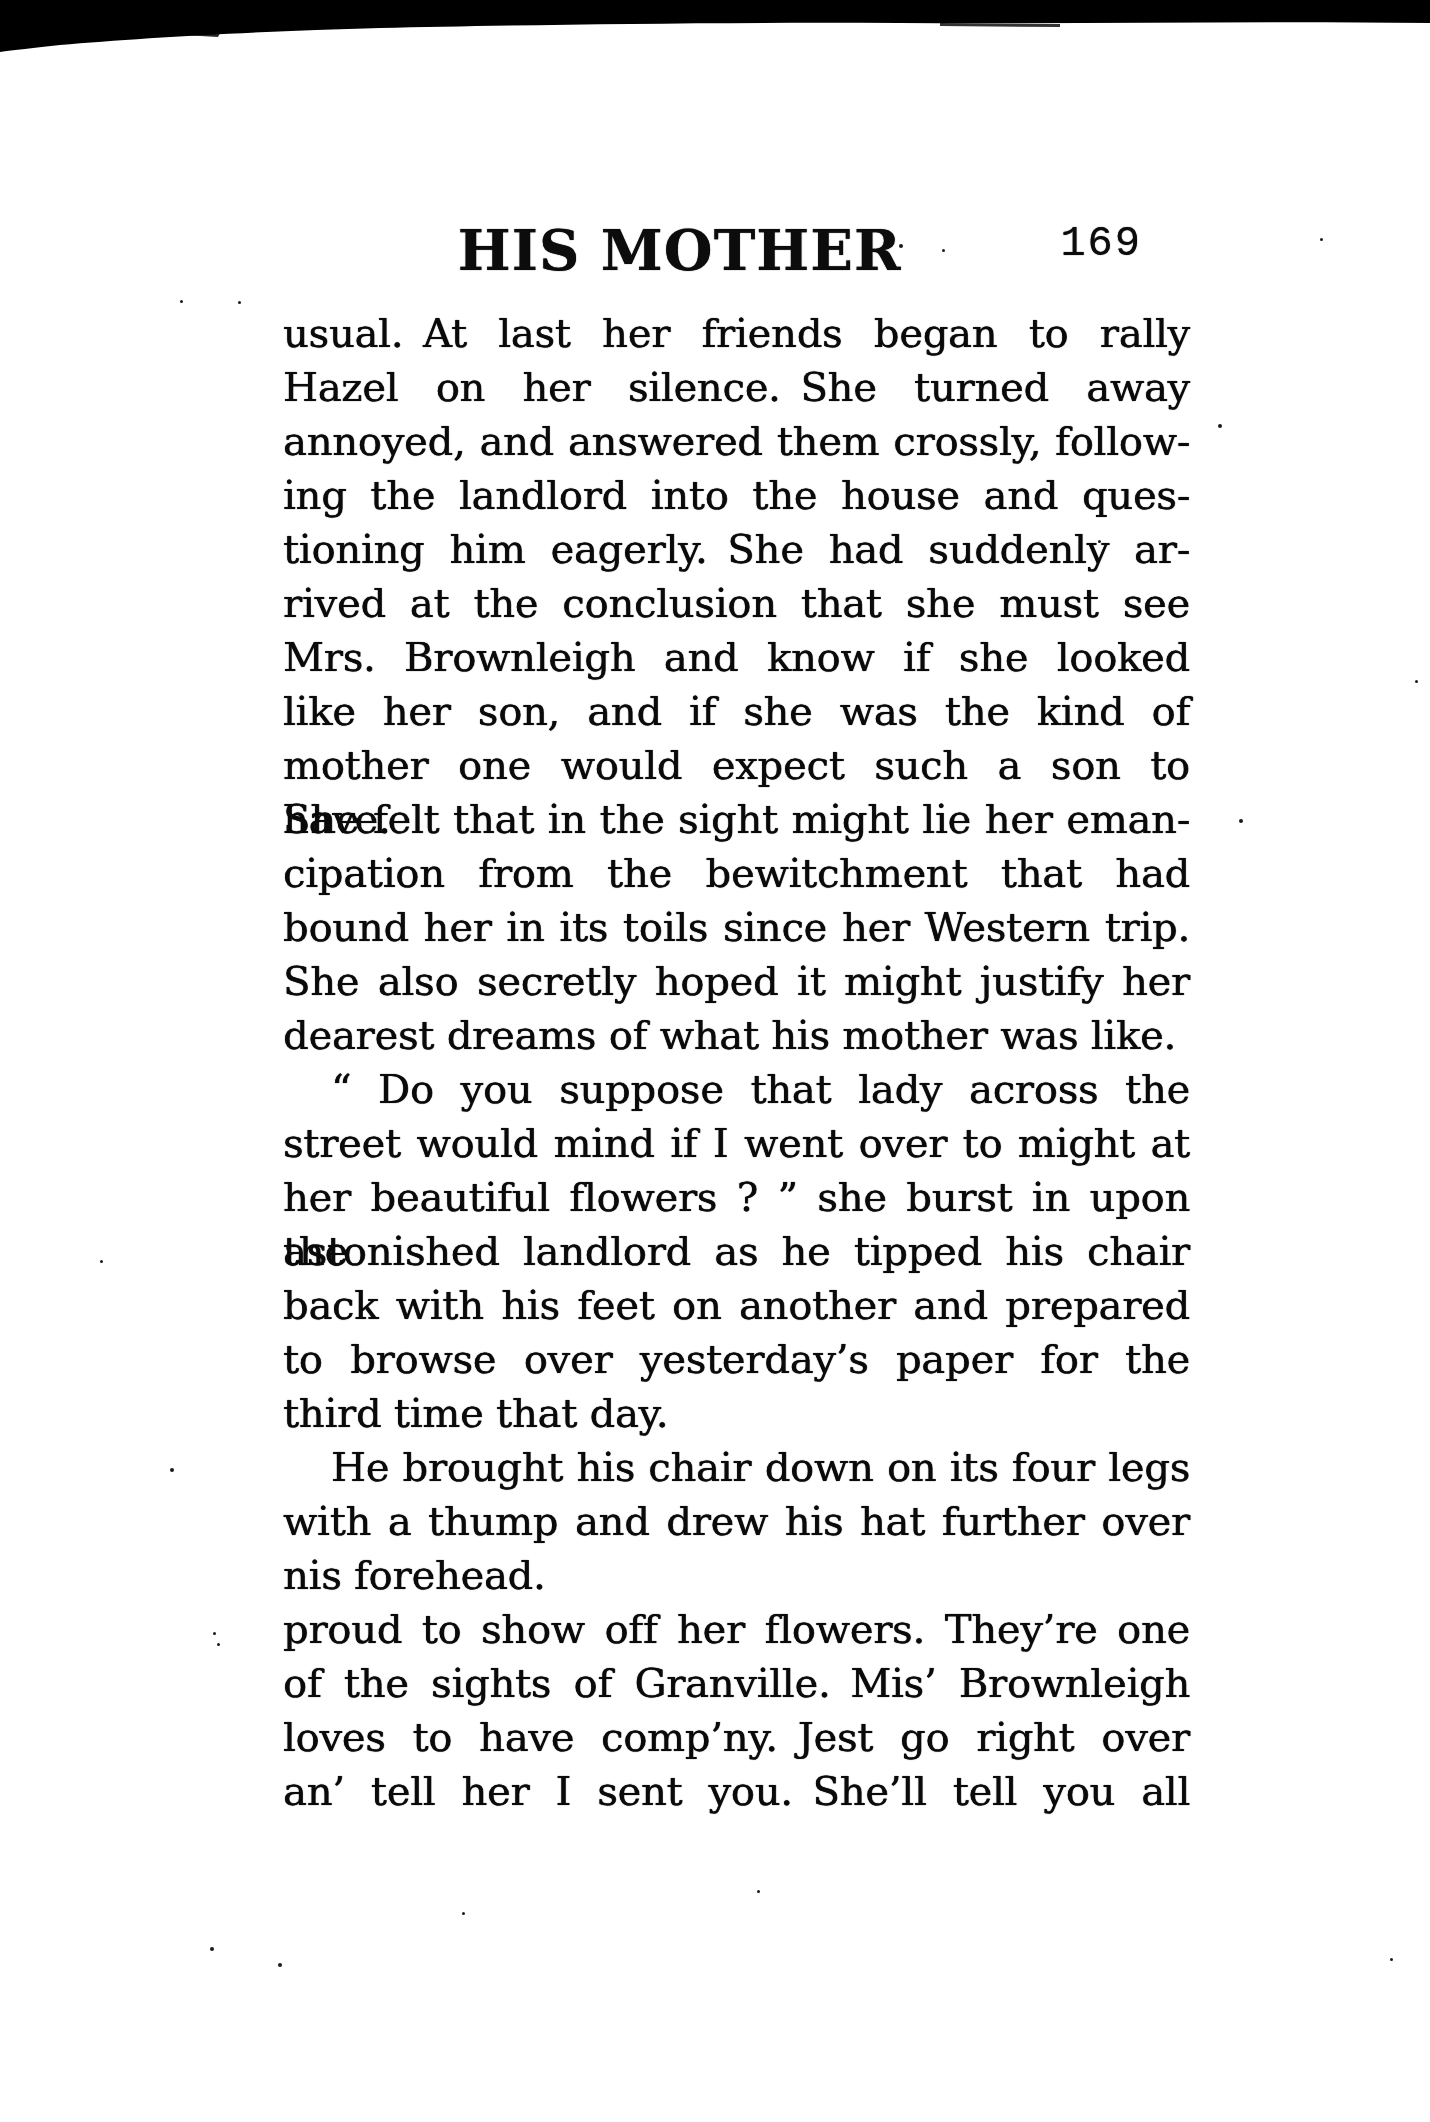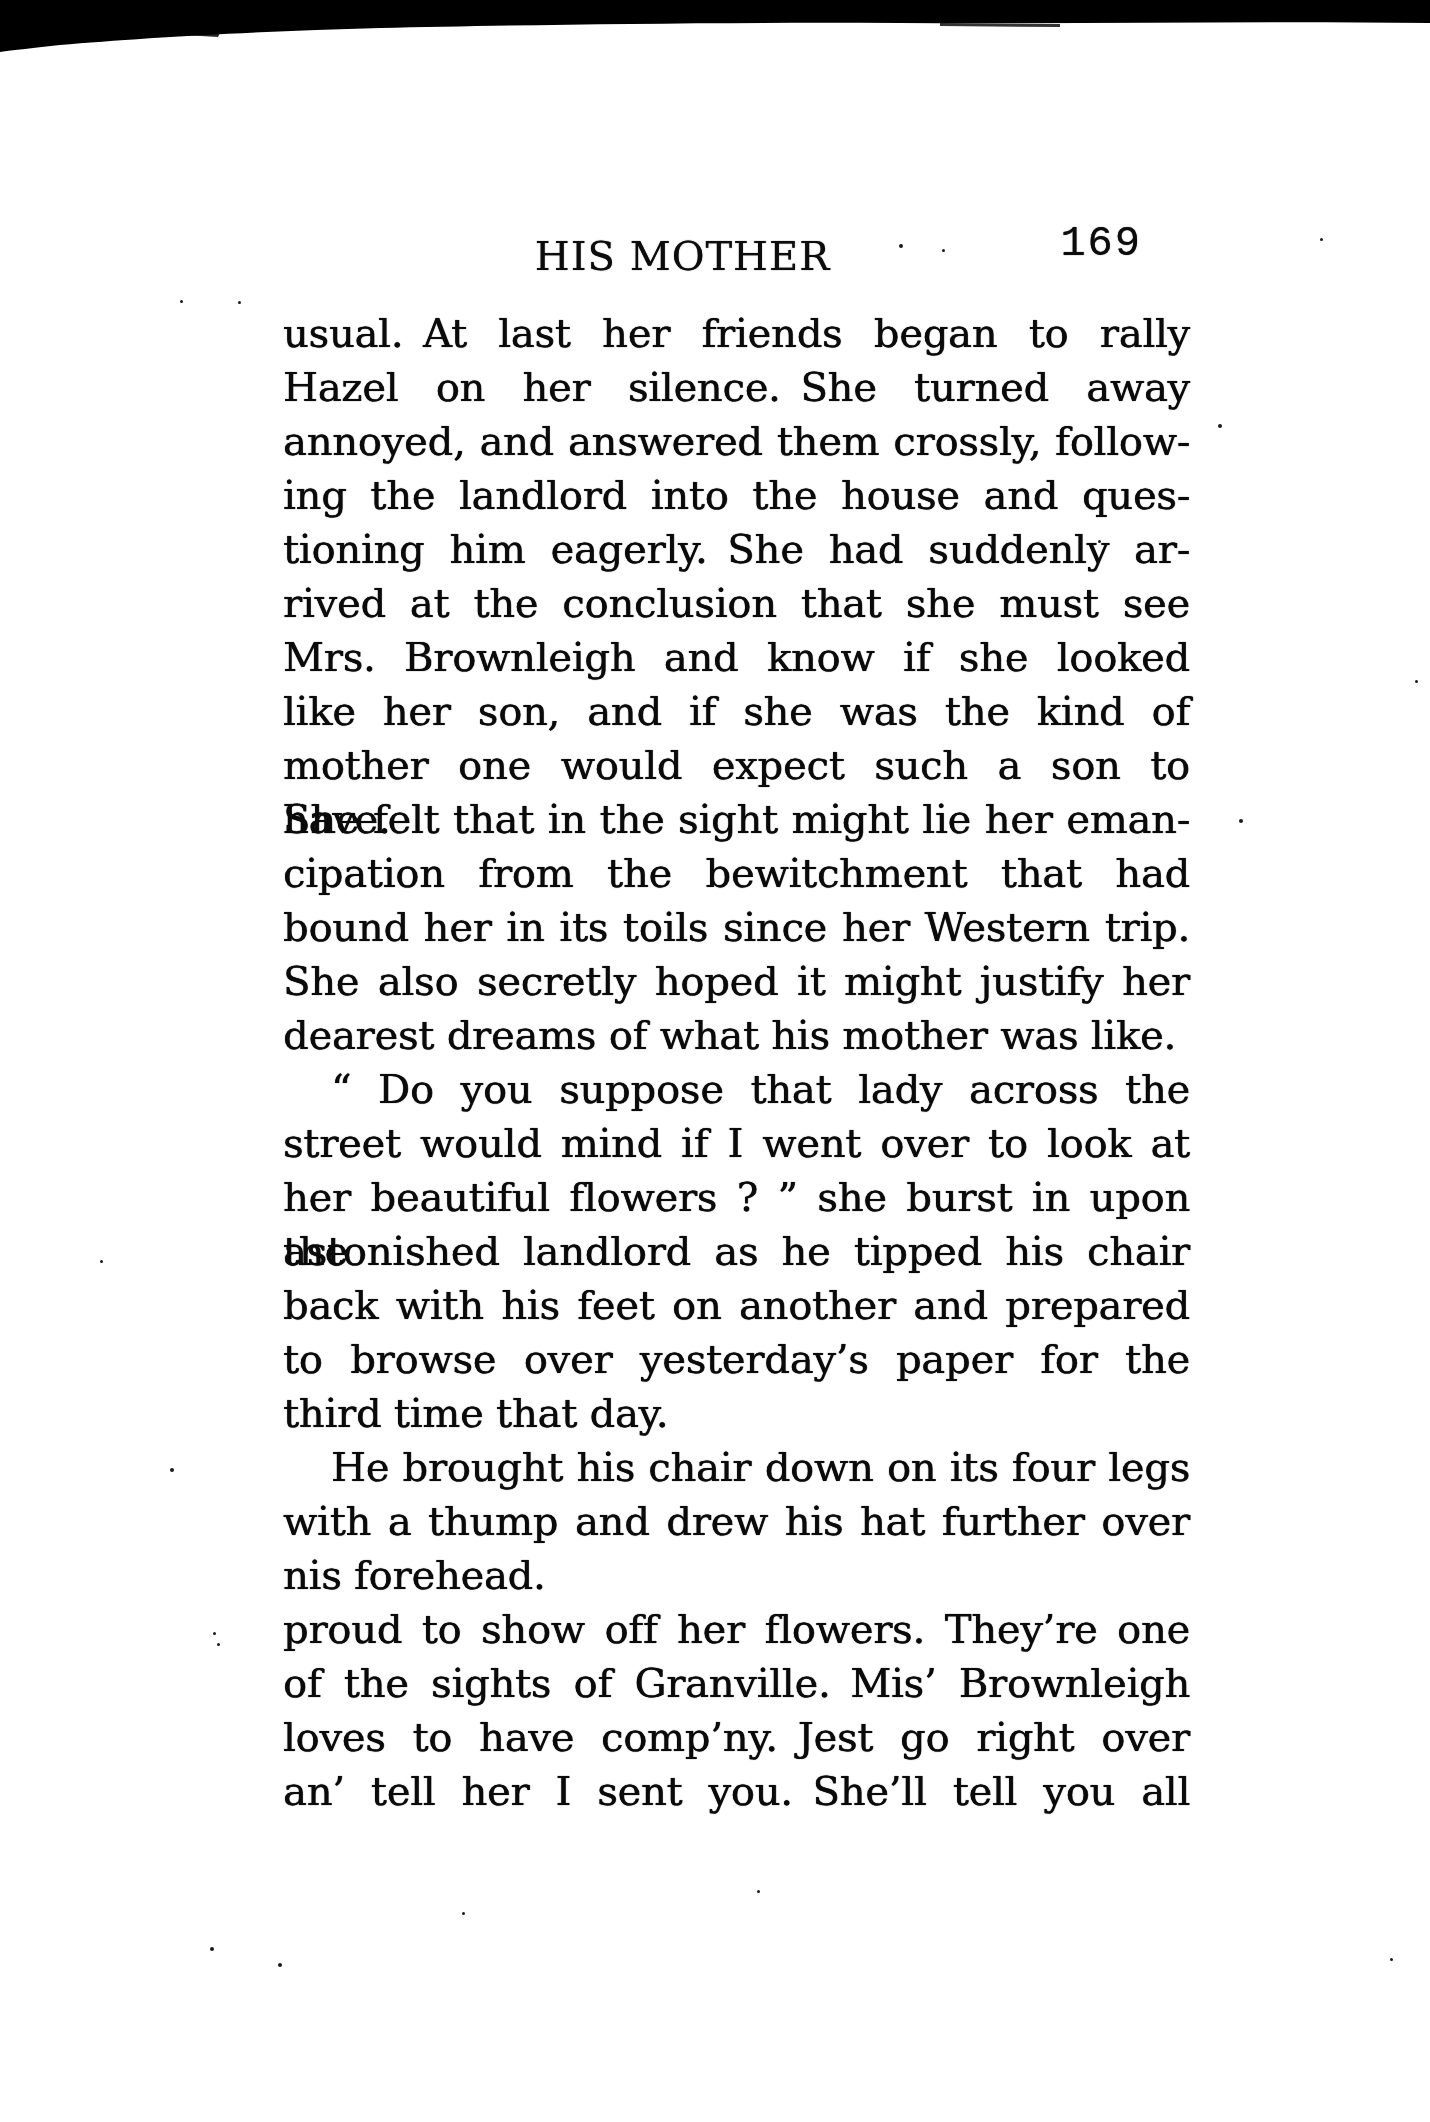--- a/index.html
+++ b/index.html
@@ -13,23 +13,24 @@
   
   .band-svg{position:absolute;top:0;left:0;display:block;}
 
   
   .header{
     position:absolute;left:235px;top:213px;width:907px;height:62px;
     color:#0c0c0c;
   }
   .title{
     position:absolute;left:50%;transform:translateX(-52%);
-    top:12px;line-height:62px;font-size:40px;letter-spacing:1px;
+    top:6px;line-height:62px;font-size:56px;letter-spacing:1px;
     white-space:nowrap;
     text-shadow:0 0 1px rgba(0,0,0,.85);
+    font-weight:bold;
   }
   .pagenum{
     position:absolute;right:0;top:0;line-height:62px;font-size:42px;
     letter-spacing:2px;
     font-feature-settings:"onum" 1;
     text-shadow:0 0 1px rgba(0,0,0,.85);
     font-family:Liberation Mono, monospace;
   }
 
   
@@ -80,21 +81,21 @@
       <div class="line">rived at the conclusion that she must see</div>
       <div class="line">Mrs. Brownleigh and know if she looked</div>
       <div class="line">like her son, and if she was the kind of</div>
       <div class="line">mother one would expect such a son to have.</div>
       <div class="line">She felt that in the sight might lie her eman-</div>
       <div class="line">cipation from the bewitchment that had</div>
       <div class="line">bound her in its toils since her Western trip.</div>
       <div class="line">She also secretly hoped it might justify her</div>
       <div class="line end">dearest dreams of what his mother was like.</div>
       <div class="line indent">“ Do you suppose that lady across the</div>
-      <div class="line">street would mind if I went over to look at</div>
+      <div class="line">street would mind if I went over to might at</div>
       <div class="line">her beautiful flowers ? ” she burst in upon the</div>
       <div class="line">astonished landlord as he tipped his chair</div>
       <div class="line">back with his feet on another and prepared</div>
       <div class="line">to browse over yesterday’s paper for the</div>
       <div class="line end">third time that day.</div>
       <div class="line indent">He brought his chair down on its four legs</div>
       <div class="line">with a thump and drew his hat further over</div>
       <div class="line end">nis forehead.</div>
       <div class="line">proud to show off her flowers. They’re one</div>
       <div class="line">of the sights of Granville. Mis’ Brownleigh</div>

